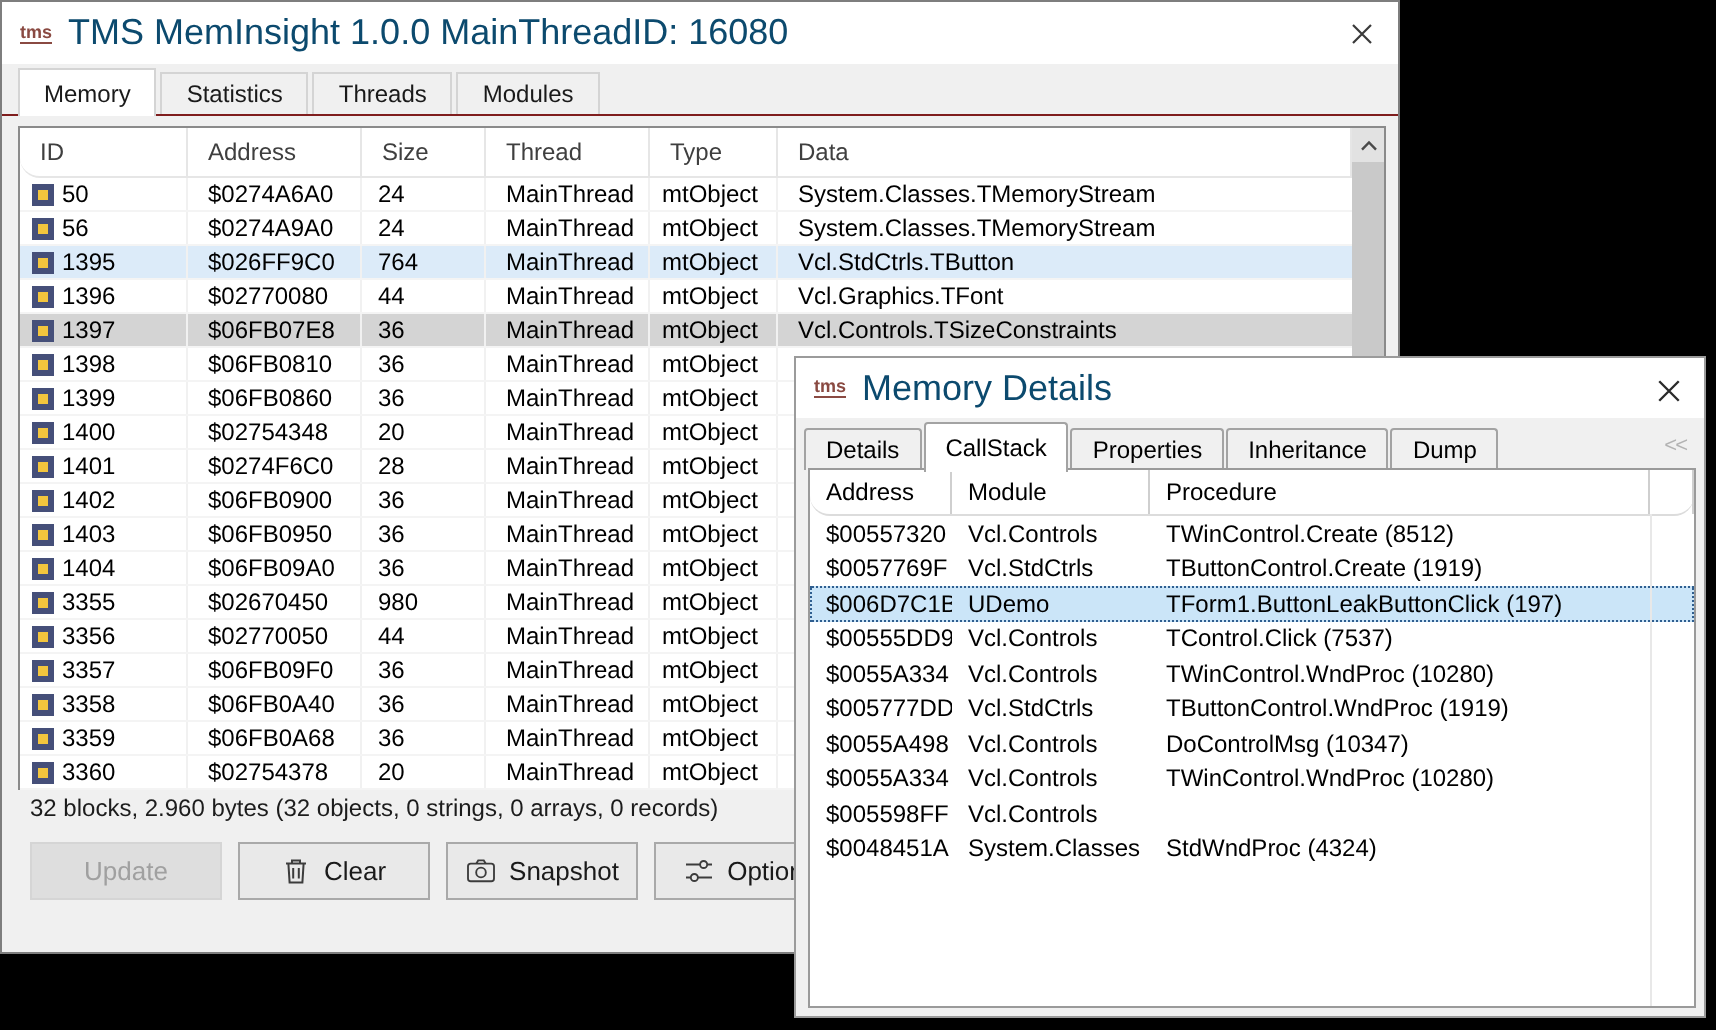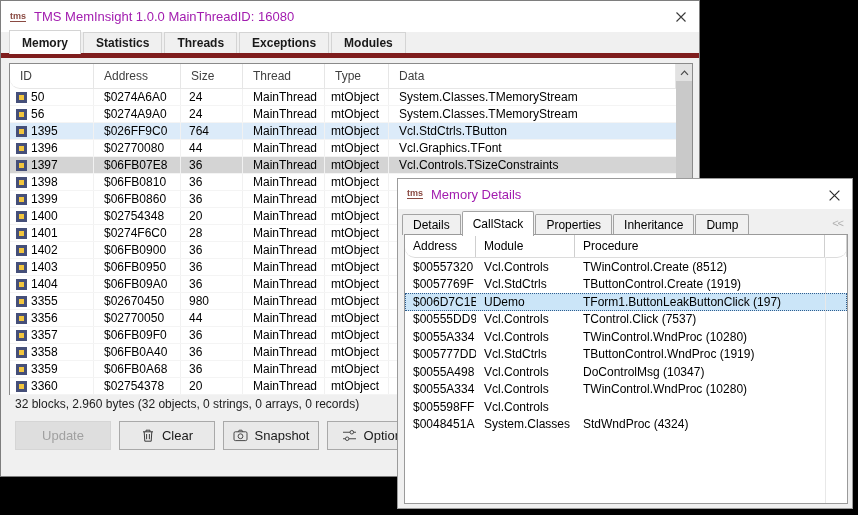--- a/index.html
+++ b/index.html
@@ -7,24 +7,24 @@
     width:858px;height:515px;position:relative;overflow:hidden;
     background:#000;
     font-family:"Liberation Sans","DejaVu Sans",sans-serif;
     -webkit-font-smoothing:antialiased;
   }
   .win{position:absolute;background:#f0f0f0;box-sizing:border-box;}
   
   #main-win{left:0;top:0;width:700px;height:477px;border:1px solid #7e7e7e;z-index:1;}
   .titlebar{position:absolute;left:0;top:0;right:0;height:31px;background:#fff;display:flex;align-items:center;}
   .tms-logo{margin-left:9px;font-size:9px;font-weight:bold;color:#8a4a42;border-bottom:1px solid #8a4a42;line-height:9px;letter-spacing:0;}
-  .title-text{margin-left:8px;font-size:13px;color:#a21caf;white-space:nowrap;}
+  .title-text{margin-left:8px;font-size:18px;color:#0c4a6e;white-space:nowrap;}
   .close-btn{position:absolute;right:7px;top:5px;width:22px;height:22px;display:flex;align-items:center;justify-content:center;}
   
-  .tabbar{position:absolute;left:0;top:34px;width:100%;height:23px;display:flex;align-items:flex-end;padding-left:8px;box-sizing:border-box;border-bottom:5px solid #7f1d1d;font-weight:bold;}
+  .tabbar{position:absolute;left:0;top:34px;width:100%;height:23px;display:flex;align-items:flex-end;padding-left:8px;box-sizing:border-box;border-bottom:1px solid #7f1d1d;}
   .tab{height:21px;padding:0 12px;display:flex;align-items:center;font-size:12px;color:#1a1a1a;
        background:#f0f0f0;border:1px solid #d4d4d4;border-bottom:none;margin-right:2px;box-sizing:border-box;}
   .tab.selected{height:24px;background:#fff;margin-bottom:-1px;position:relative;z-index:2;}
   
   .grid{position:absolute;left:8px;top:62px;width:684px;height:332px;background:#fff;border:1px solid #8a8a8a;box-sizing:border-box;}
   .grid-header{display:flex;height:24px;align-items:center;border-bottom:1px solid #e6e6e6;padding-right:16px;border-radius:10px;}
   .grid-header .hcell{font-size:12px;color:#3f3f3f;padding-left:10px;box-sizing:border-box;height:100%;display:flex;align-items:center;border-right:1px solid #e6e6e6;}
   .grid-body{position:relative;}
   .grid-row{display:flex;height:17px;align-items:center;border-bottom:1px solid #f4f4f4;box-sizing:border-box;}
   .grid-row.sel-blue{background:#dcebf9;}
@@ -85,23 +85,20 @@
       </div>
 
       <div class="tab">
         <span>Statistics</span>
       </div>
 
       <div class="tab">
         <span>Threads</span>
       </div>
 
-      <div class="tab">
-        <span>Exceptions</span>
-      </div>
 
       <div class="tab">
         <span>Modules</span>
       </div>
     </div>
 
   <div class="grid">
     <div class="grid-header">
       <div class="hcell c-id">ID</div>
       <div class="hcell c-addr">Address</div>

